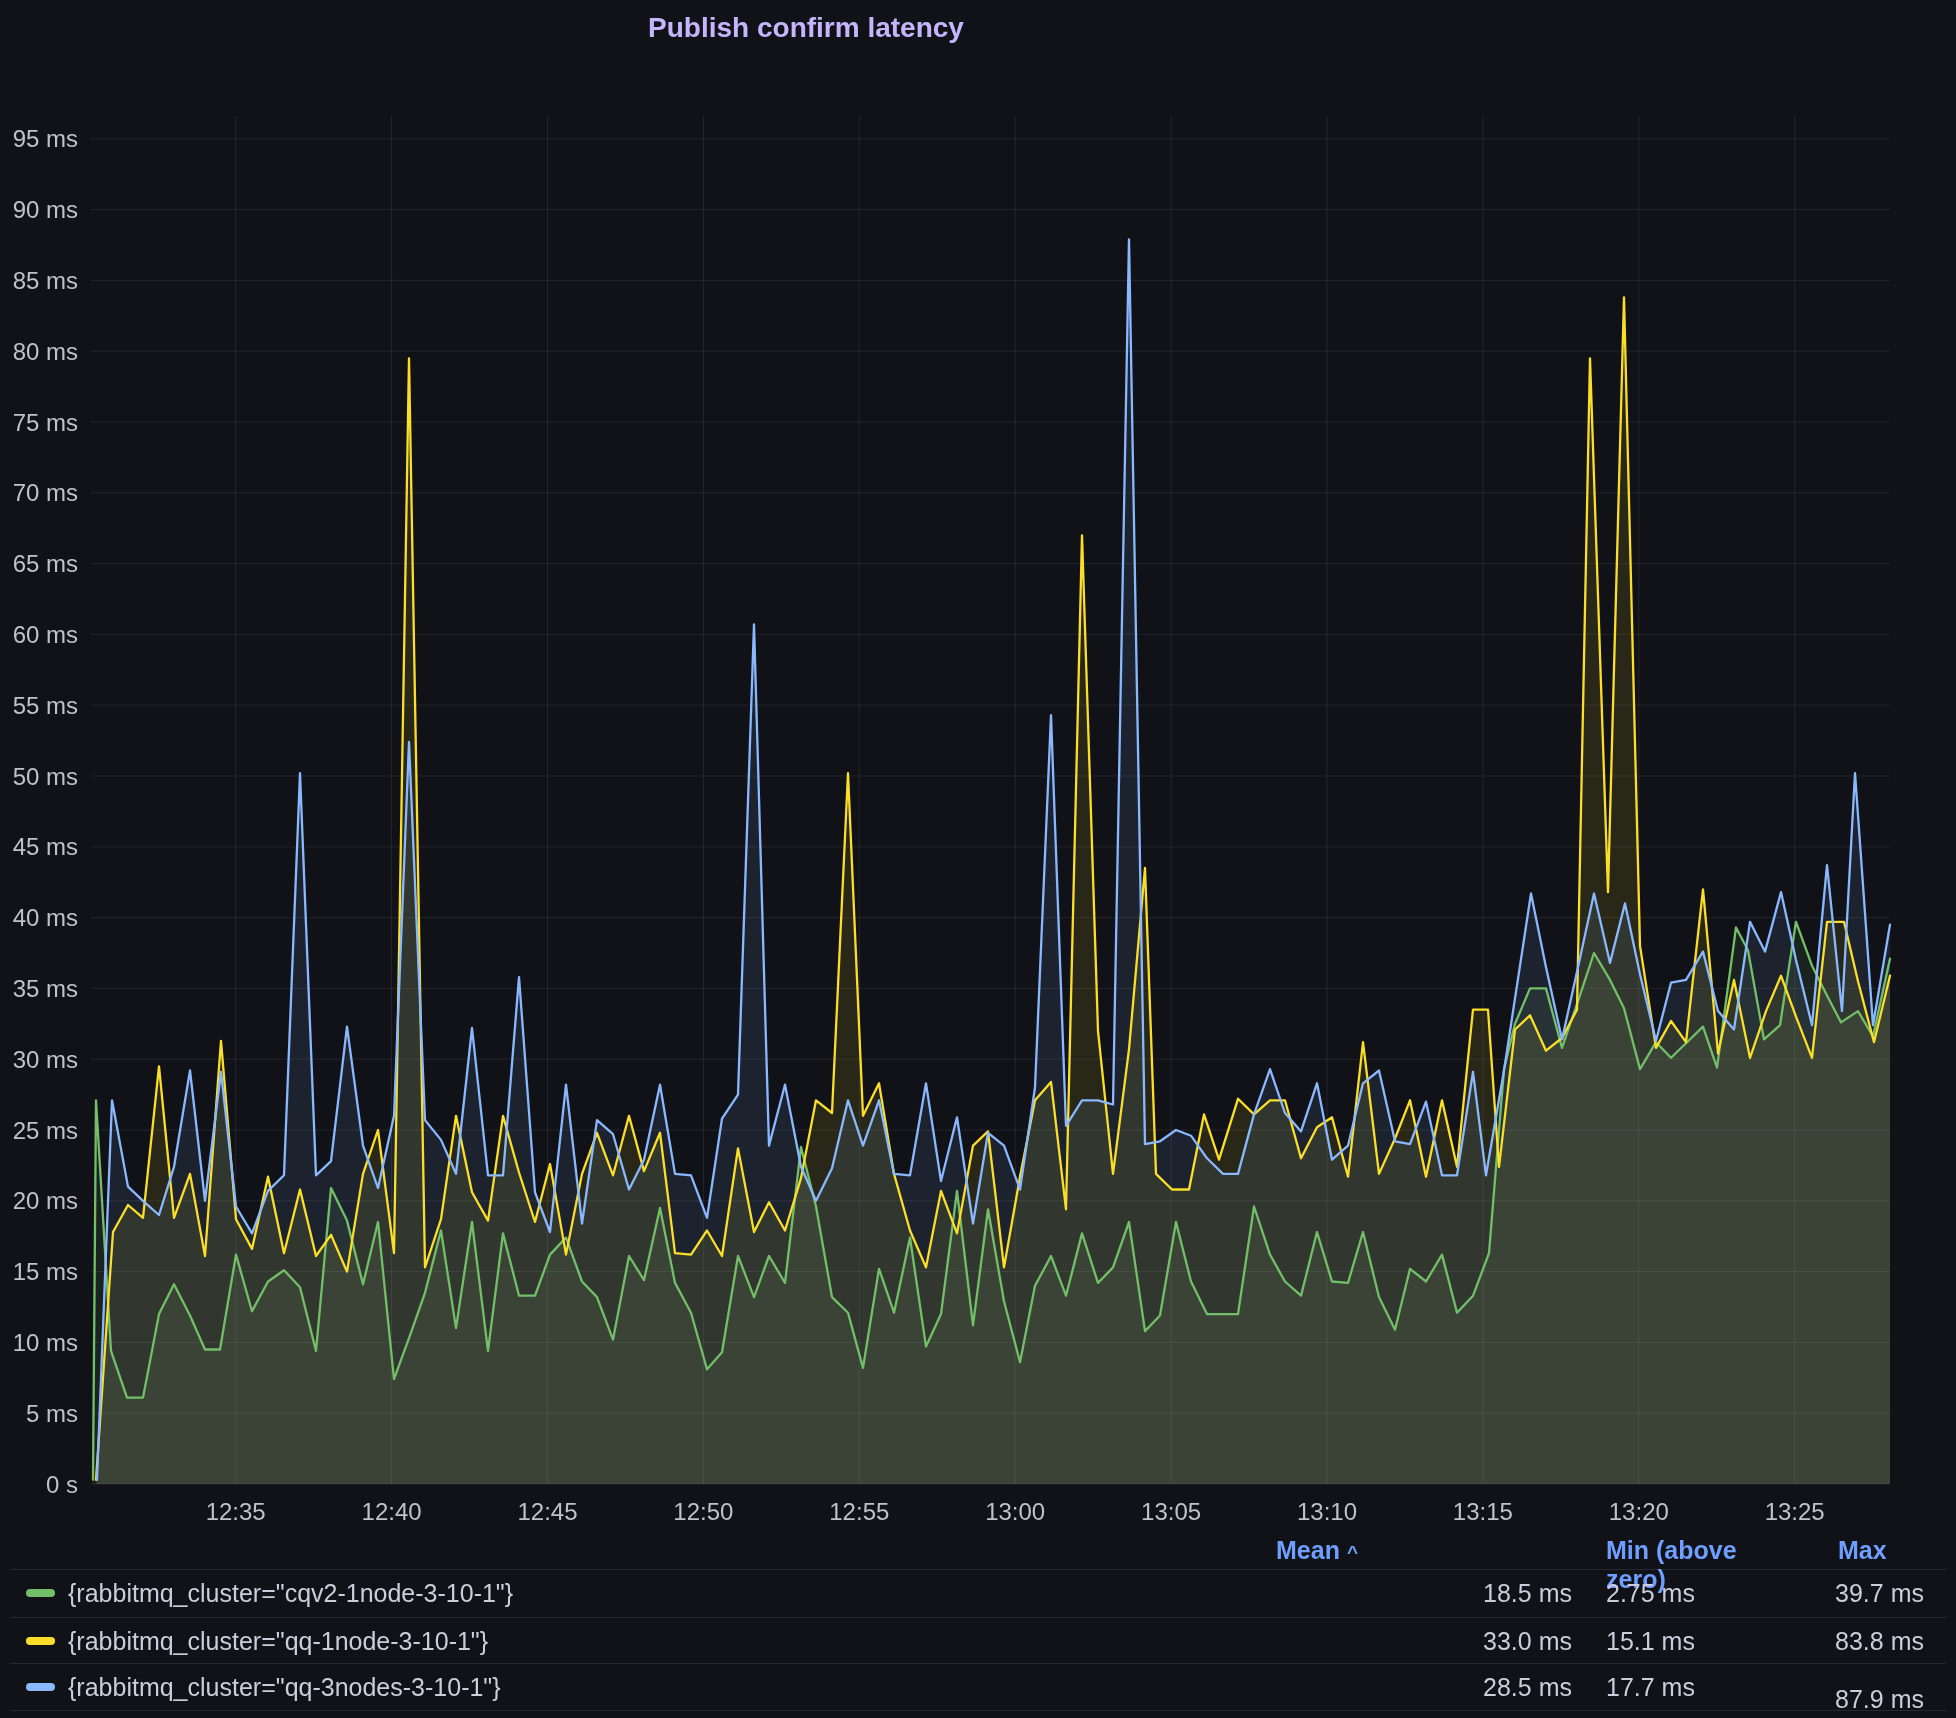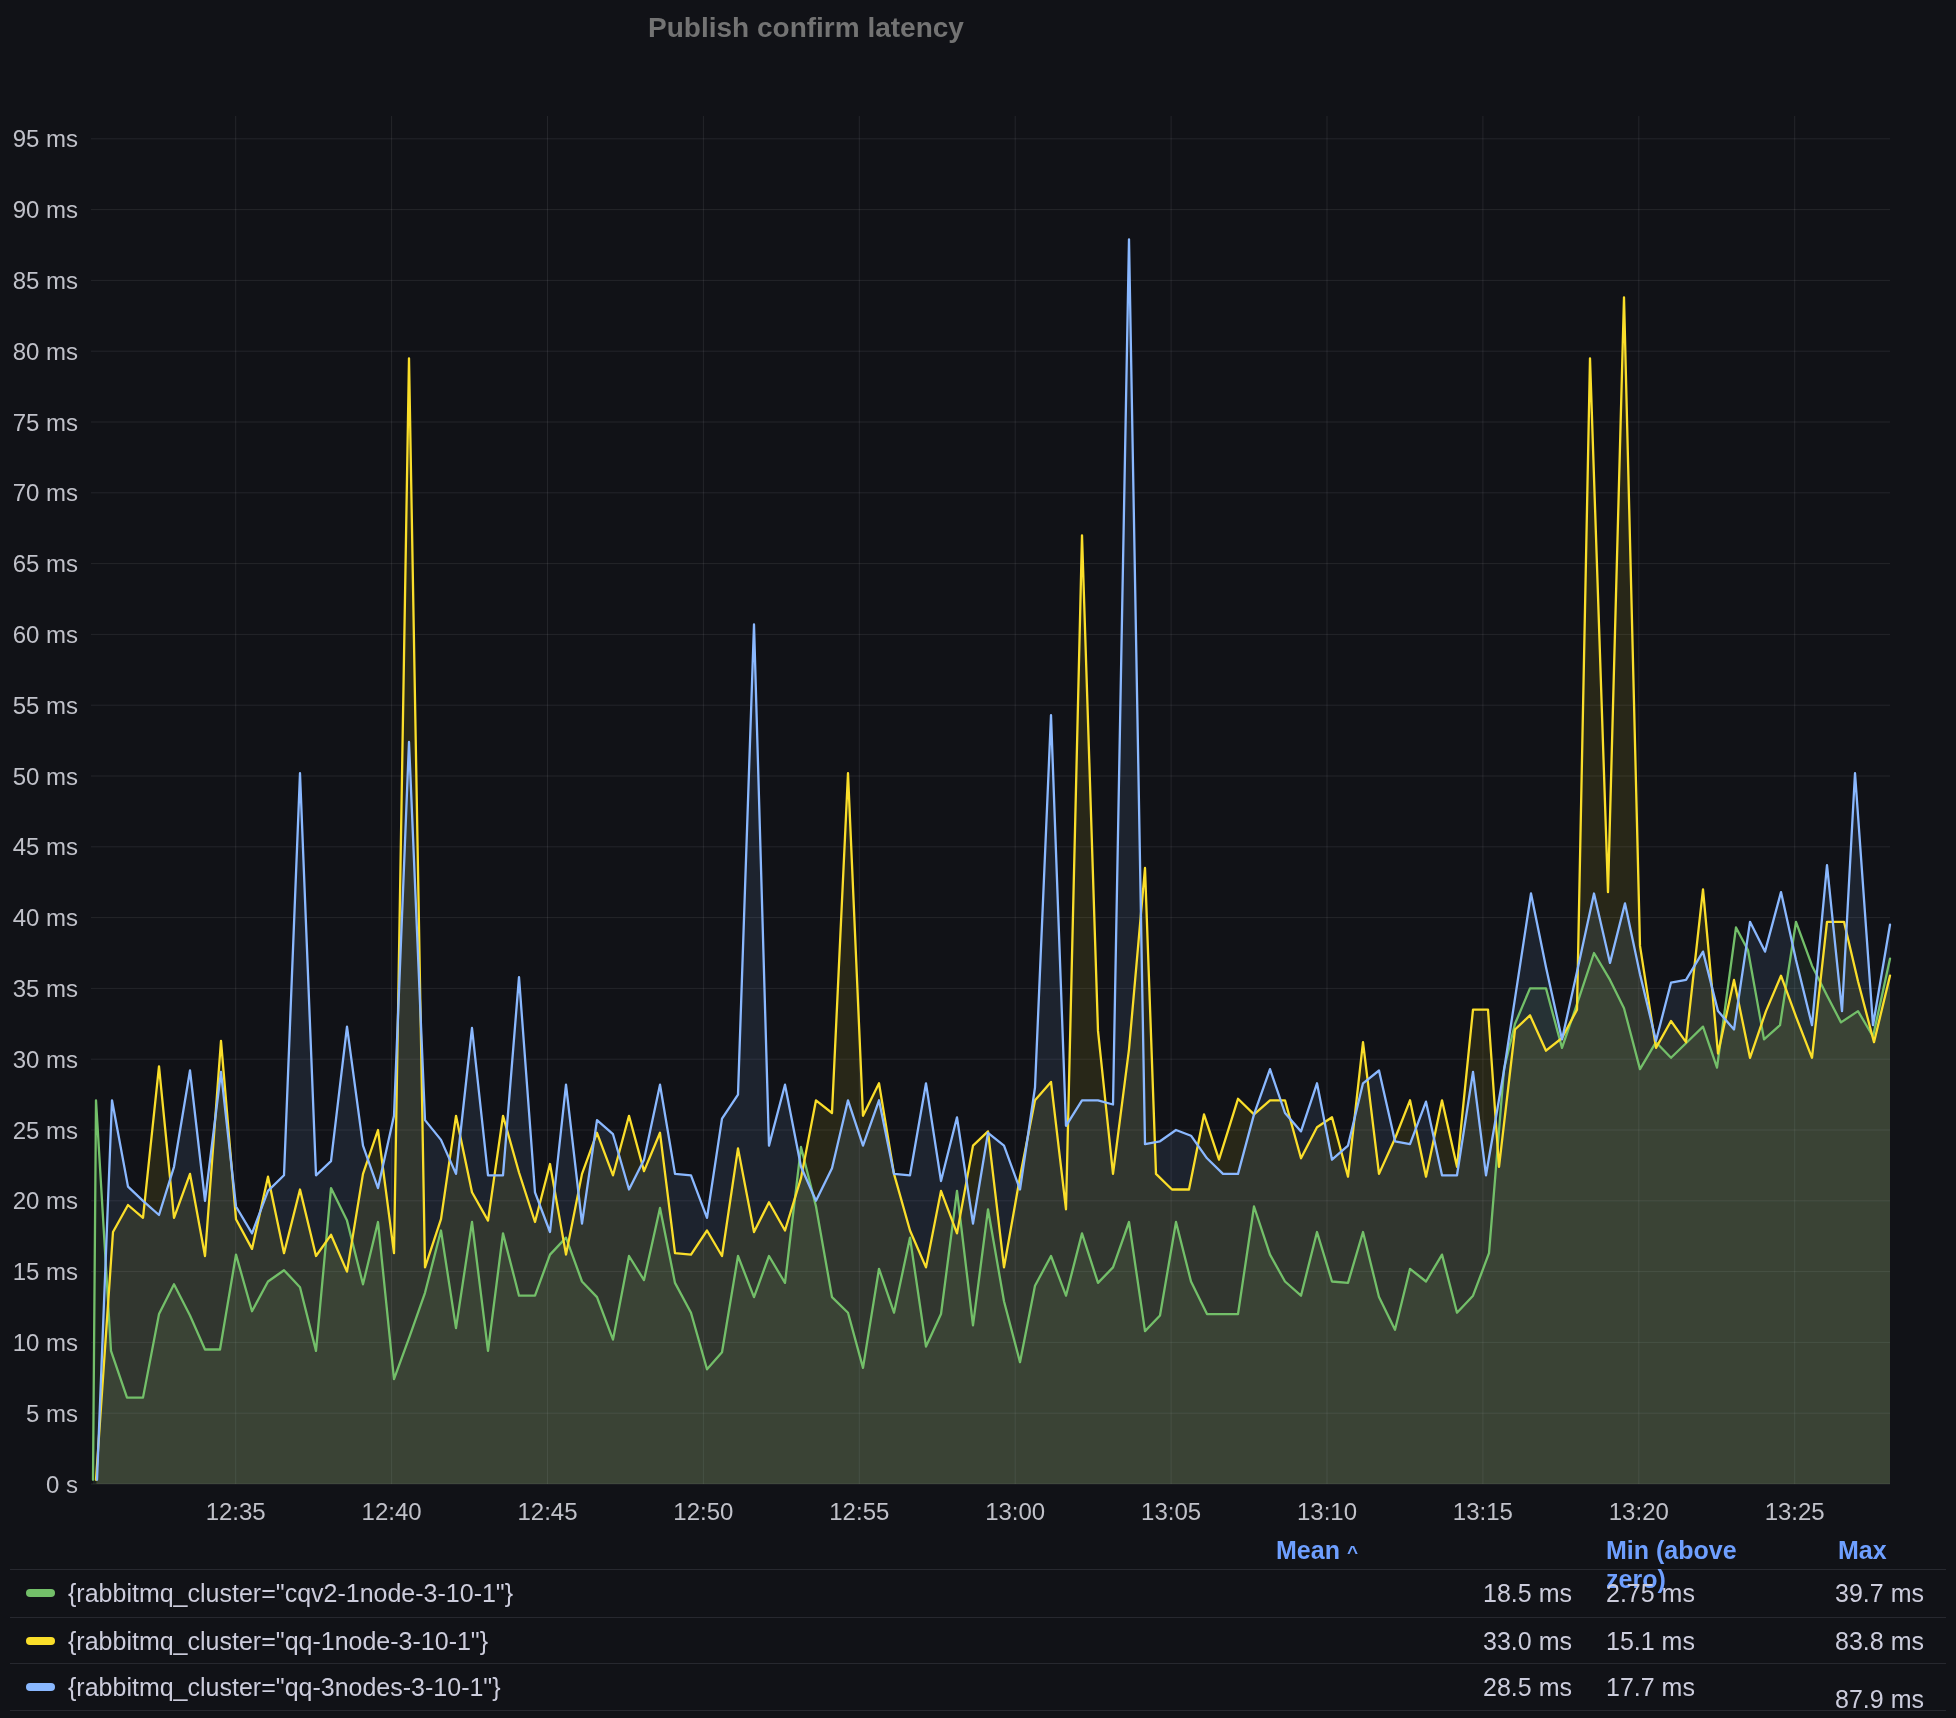--- a/index.html
+++ b/index.html
@@ -1,18 +1,18 @@
 <!DOCTYPE html>
 <html><head><meta charset="utf-8"><title>Publish confirm latency</title>
 <style>
 html,body{margin:0;padding:0;background:#111217;width:1956px;height:1718px;overflow:hidden}
 *{box-sizing:border-box}
 </style></head>
 <body>
-<div style="position:absolute;left:0;top:12px;width:1612px;text-align:center;font:bold 28px 'Liberation Sans',sans-serif;color:#737373">Publish confirm latency</div>
+<div style="position:absolute;left:0;top:12px;width:1612px;text-align:center;font:bold 28px 'Liberation Sans',sans-serif;color:#c4b5fd">Publish confirm latency</div>
 <svg width="1956" height="1718" viewBox="0 0 1956 1718" style="position:absolute;left:0;top:0">
 <line x1="91.0" y1="1484.00" x2="1890.0" y2="1484.00" stroke="rgba(204,204,220,0.10)" stroke-width="1"></line>
 <line x1="91.0" y1="1413.20" x2="1890.0" y2="1413.20" stroke="rgba(204,204,220,0.10)" stroke-width="1"></line>
 <line x1="91.0" y1="1342.40" x2="1890.0" y2="1342.40" stroke="rgba(204,204,220,0.10)" stroke-width="1"></line>
 <line x1="91.0" y1="1271.60" x2="1890.0" y2="1271.60" stroke="rgba(204,204,220,0.10)" stroke-width="1"></line>
 <line x1="91.0" y1="1200.80" x2="1890.0" y2="1200.80" stroke="rgba(204,204,220,0.10)" stroke-width="1"></line>
 <line x1="91.0" y1="1130.00" x2="1890.0" y2="1130.00" stroke="rgba(204,204,220,0.10)" stroke-width="1"></line>
 <line x1="91.0" y1="1059.20" x2="1890.0" y2="1059.20" stroke="rgba(204,204,220,0.10)" stroke-width="1"></line>
 <line x1="91.0" y1="988.40" x2="1890.0" y2="988.40" stroke="rgba(204,204,220,0.10)" stroke-width="1"></line>
 <line x1="91.0" y1="917.60" x2="1890.0" y2="917.60" stroke="rgba(204,204,220,0.10)" stroke-width="1"></line>

